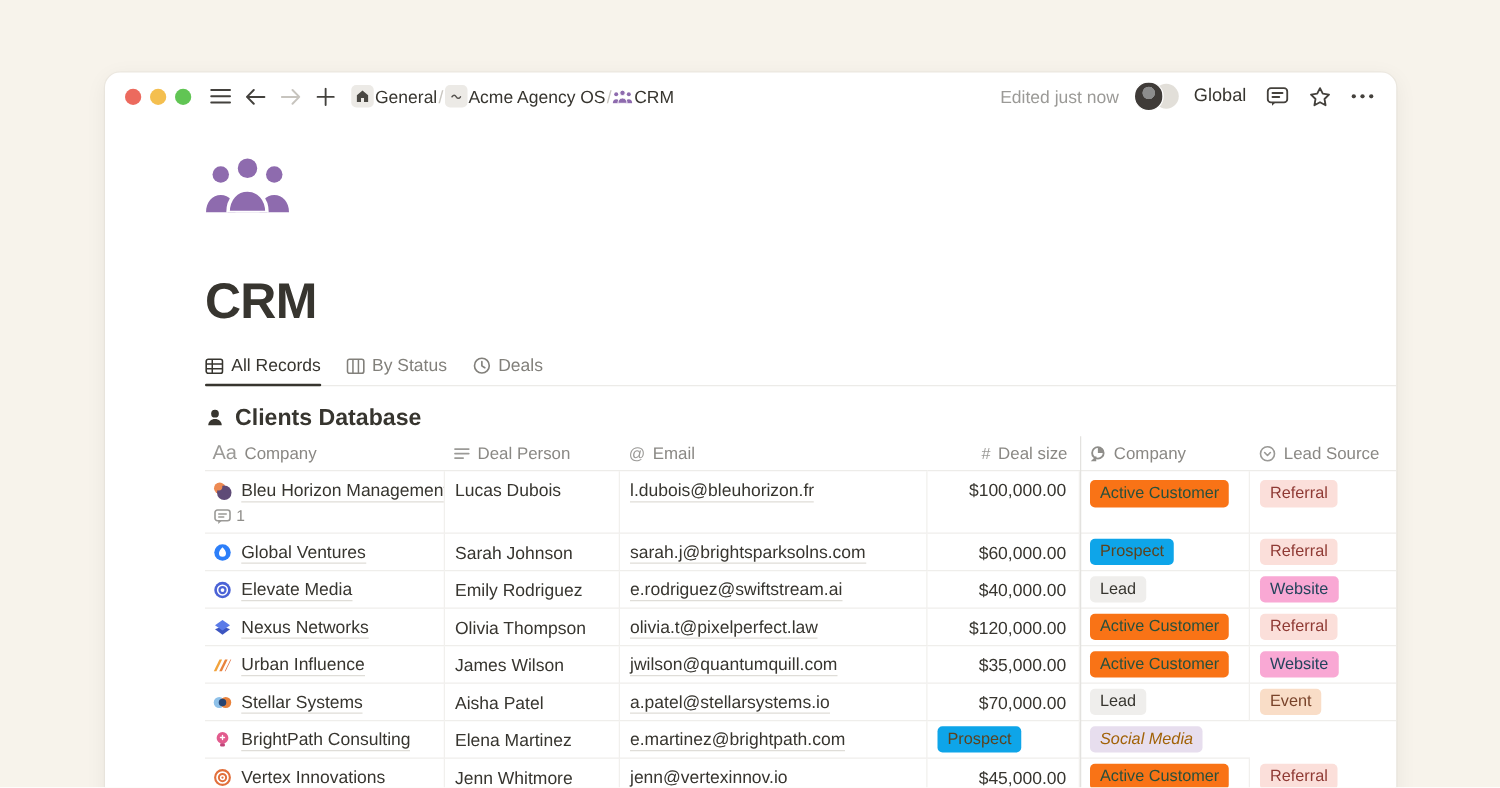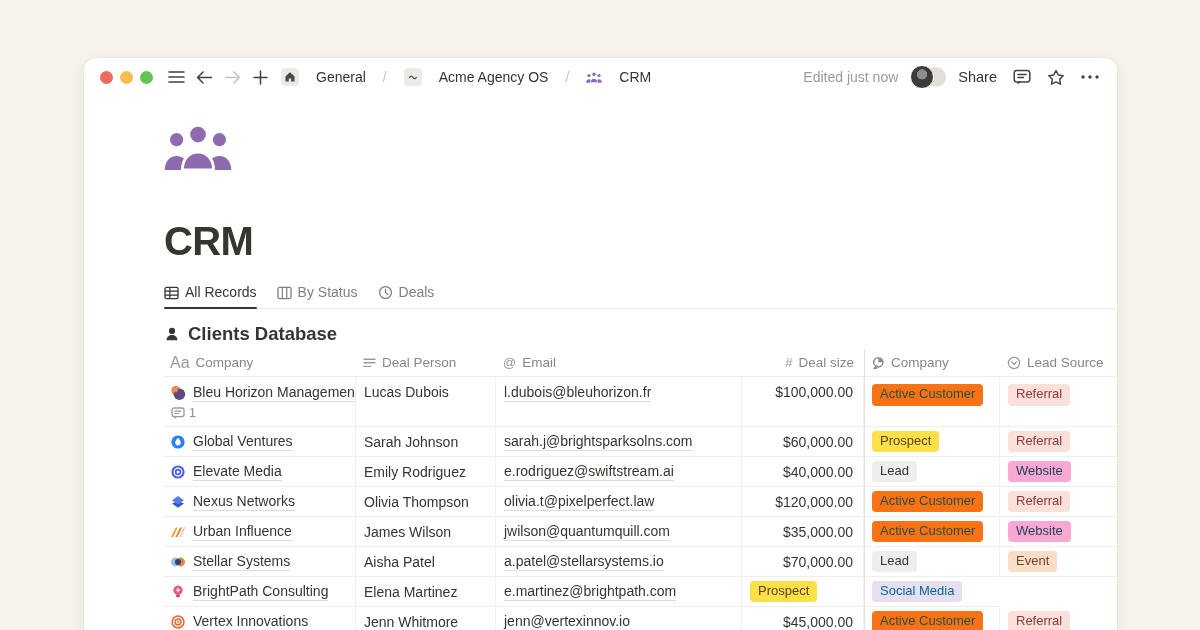--- a/index.html
+++ b/index.html
@@ -11,21 +11,21 @@
           box-shadow:0 0 0 1px rgba(0,0,0,.03), 0 4px 18px rgba(0,0,0,.06); }
 
   
   .titlebar { display:flex; align-items:center; height:38px; padding:0 18px 0 16px; }
   .lights { display:flex; gap:7px; align-items:center; }
   .light { width:13px; height:13px; border-radius:50%; }
   .l-red{background:#EC6A5E;} .l-yellow{background:#F4BF4F;} .l-green{background:#61C554;}
   .tb-btn { display:flex; align-items:center; justify-content:center; width:22px; height:22px; margin-left:6px; }
   .tb-btn svg { display:block; }
   .tb-btn.first { margin-left:12px; }
-  .crumbs { display:flex; align-items:center; margin-left:10px; gap:17px; font-size:14px; color:#37352F; }
+  .crumbs { display:flex; align-items:center; margin-left:10px; gap:1px; font-size:14px; color:#37352F; }
   .chip { width:18px; height:18px; border-radius:4px; background:#ECEAE6; display:flex; align-items:center; justify-content:center; }
   .crumb { cursor:default; }
   .sep { color:#C8C5BF; }
   .spacer { flex:1; }
   .edited { font-size:14px; color:#9B9A97; margin-right:12px; }
   .avatars { position:relative; width:36px; height:24px; margin-right:12px; }
   .av-back { position:absolute; left:16px; top:2px; width:20px; height:20px; border-radius:50%;
              background:#DBD7D0; opacity:.8; }
   .av-front { position:absolute; left:0; top:0; width:24px; height:24px; border-radius:50%;
               background:radial-gradient(circle at 50% 38%, #8d8d8d 0 28%, #3F3B38 30%);
@@ -66,26 +66,26 @@
   .c-company { padding-left:6px; flex-direction:column; align-items:flex-start !important; justify-content:center; }
   .trow.tall .c-company { justify-content:flex-start; }
   .company-line { display:flex; align-items:center; gap:7px; }
   .logo { display:flex; width:16px; height:16px; flex:none; }
   .company-name { font-weight:500; white-space:nowrap; }
   .u { border-bottom:1px solid #DFDDD8; padding-bottom:1px; }
   .comment-ind { display:flex; align-items:center; gap:4px; margin:4px 0 0 1px; color:#8F8E8A; font-size:12.5px; }
   .c-deal { justify-content:flex-end; padding-right:10px; }
   .badge { font-size:13px; line-height:1.3; padding:2px 8px 3px; border-radius:4px; white-space:nowrap; }
   .badge-green  { background:#f97316; color:#28503C; }
-  .badge-yellow { background:#fde047; color:#5C431F; }
+  .badge-yellow { background:#0ea5e9; color:#5C431F; }
   .badge-gray   { background:#EFEEEC; color:#37352F; }
   .badge-red    { background:#FBDFDA; color:#8F3A34; }
   .badge-blue   { background:#f9a8d4; color:#25445C; }
   .badge-orange { background:#F9DDC7; color:#79432A; }
-  .badge-purple { background:#E7DEEE; color:#0369a1; }
+  .badge-purple { background:#E7DEEE; color:#a16207;font-style:italic; }
   svg { display:block; }
 </style>
 </head>
 <body>
 
 <div class="stage">
   <div class="card">
 
     <div class="titlebar">
       <div class="lights">
@@ -141,21 +141,21 @@
         </span>
         <span class="crumb">CRM</span>
       </div>
 
       <span class="spacer"></span>
       <span class="edited">Edited just now</span>
       <span class="avatars">
         <span class="av-back"></span>
         <span class="av-front"></span>
       </span>
-      <span class="share">Share</span>
+      <span class="share">Global</span>
       <span class="tb-icon">
         <svg width="18" height="17" viewBox="0 0 18 17">
             <rect x="1.2" y="1.5" width="15.6" height="11.4" rx="2.6" fill="none" stroke="#44413C" stroke-width="1.5"></rect>
             <path d="M5 5.4h8M5 8.6h5.4" stroke="#44413C" stroke-width="1.5" stroke-linecap="round"></path>
             <path d="M4.6 12.6v3l3.2-3z" fill="#44413C"></path>
           </svg>
       </span>
       <span class="tb-icon">
         <svg width="18" height="17" viewBox="0 0 17 16">
             <path d="M8.5 1.4l2.1 4.2 4.7.7-3.4 3.3.8 4.7-4.2-2.2-4.2 2.2.8-4.7L1.7 6.3l4.7-.7z" fill="none" stroke="#44413C" stroke-width="1.4" stroke-linejoin="round"></path>

